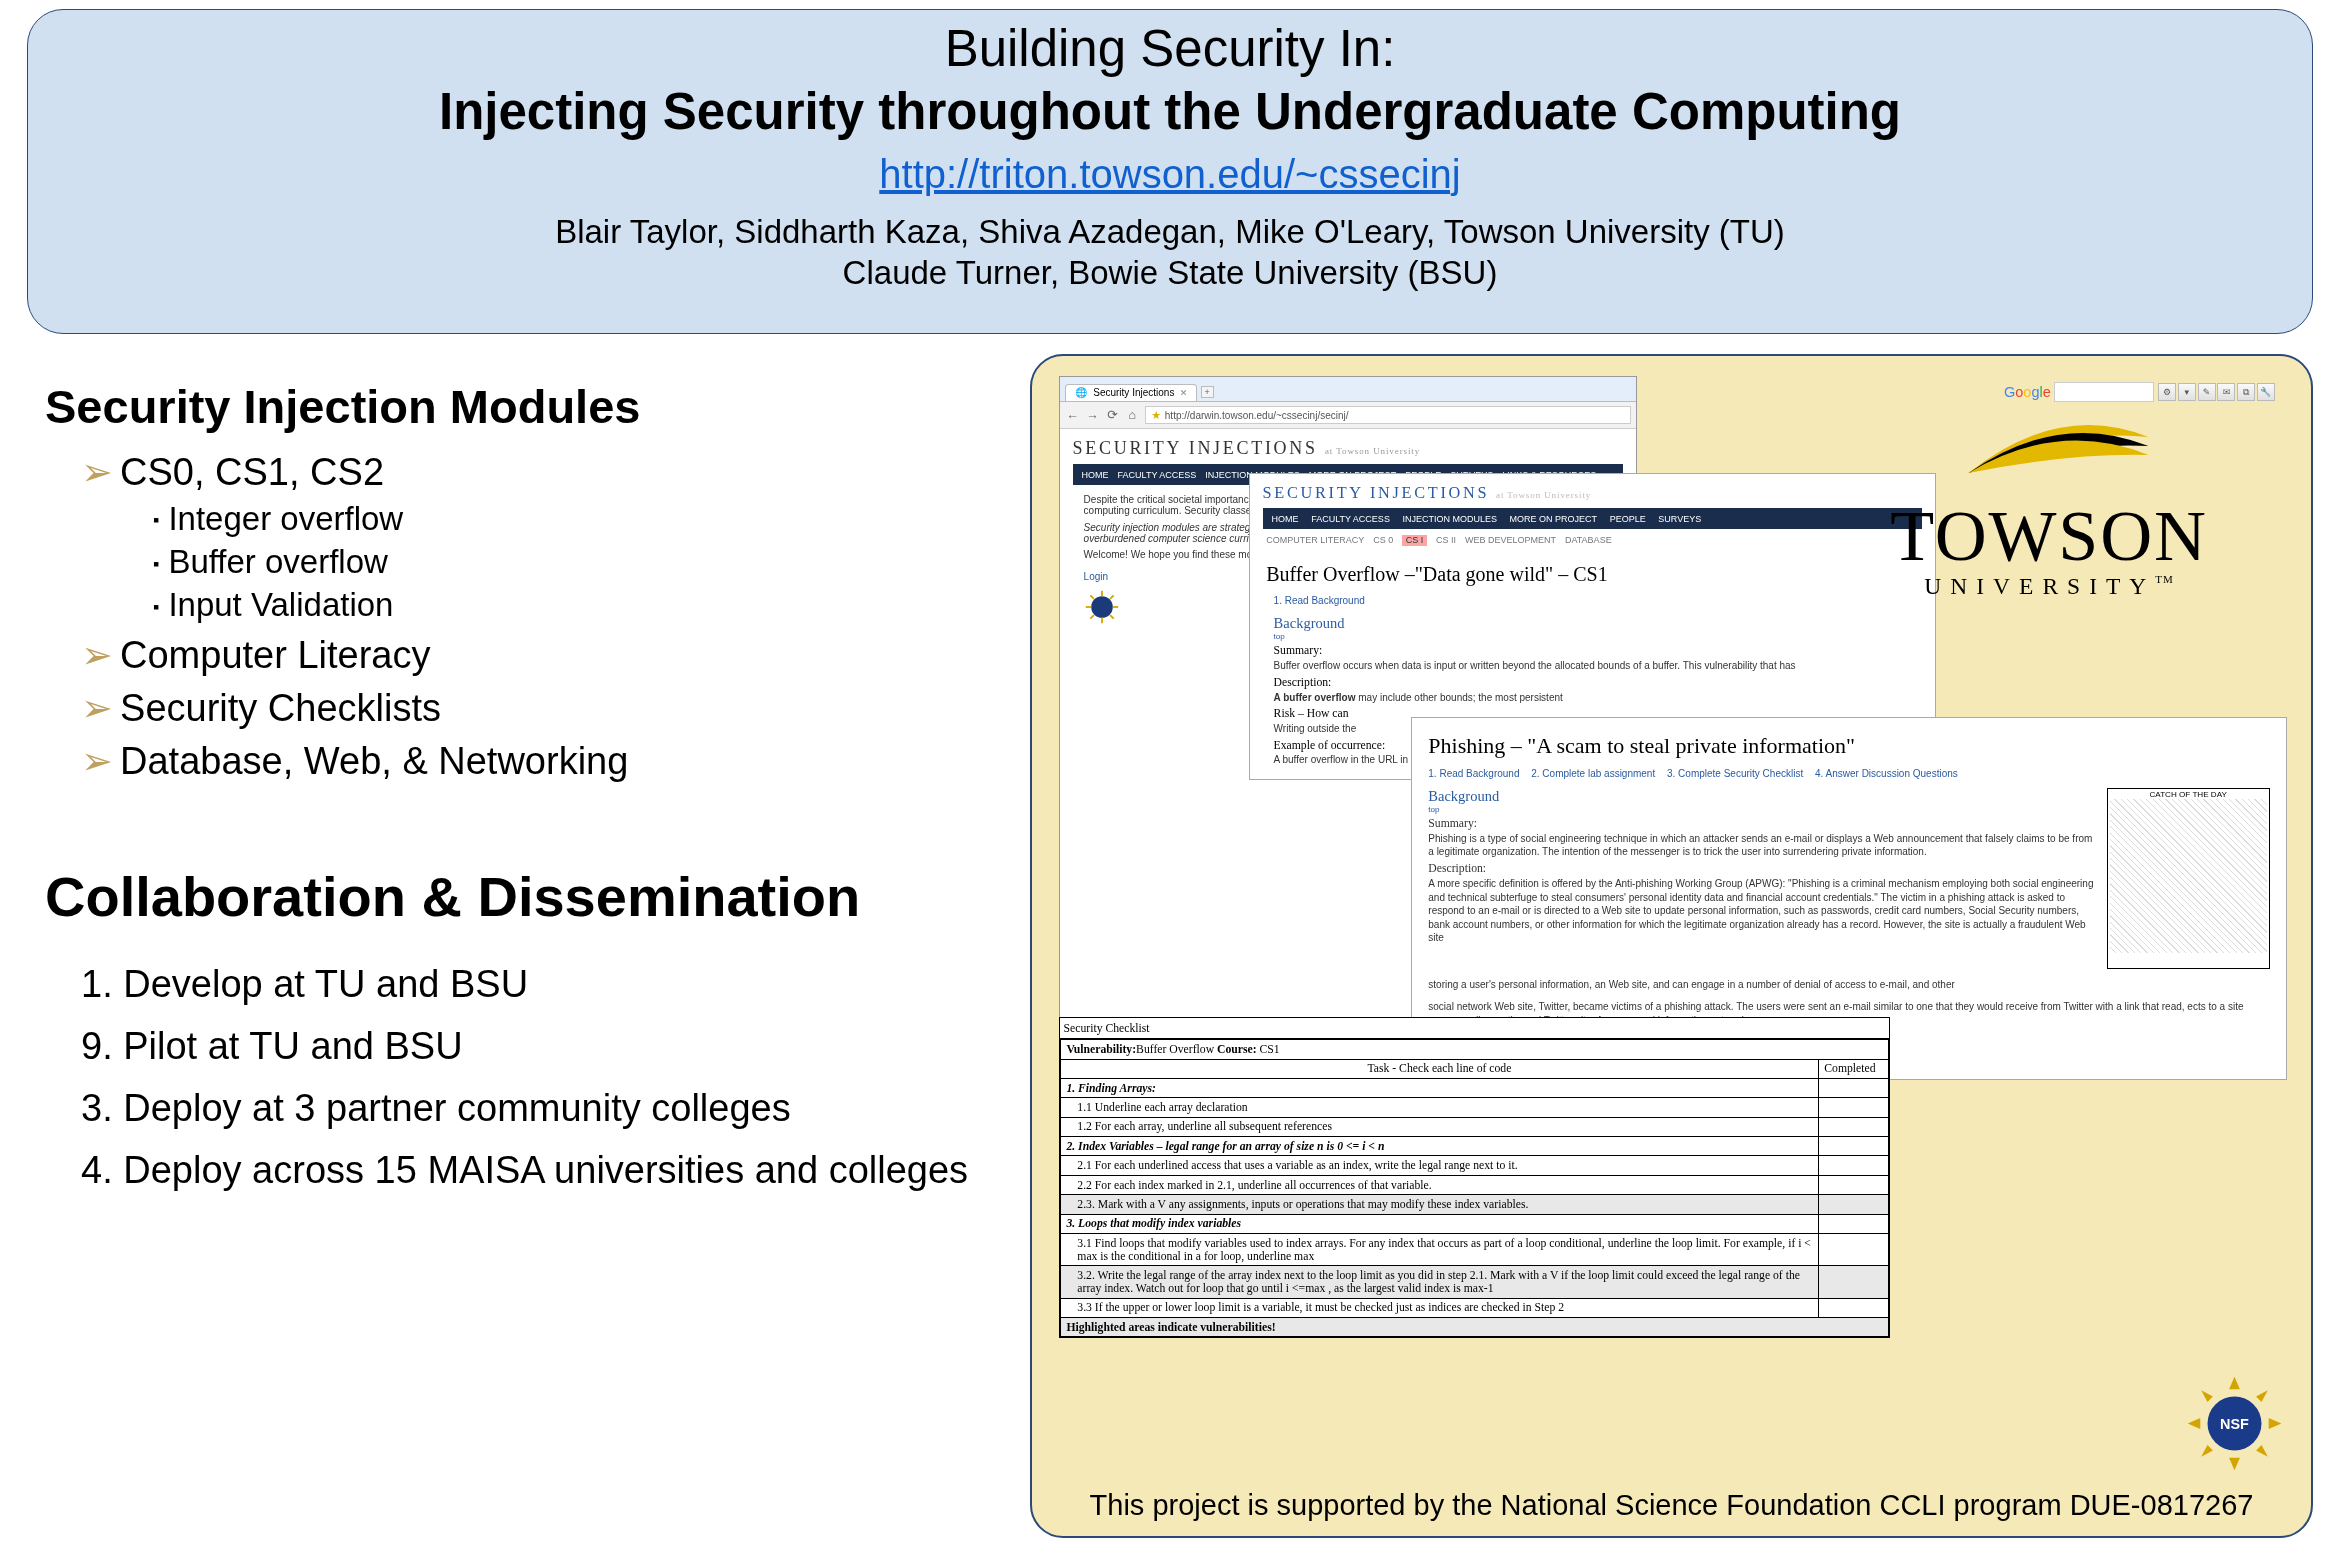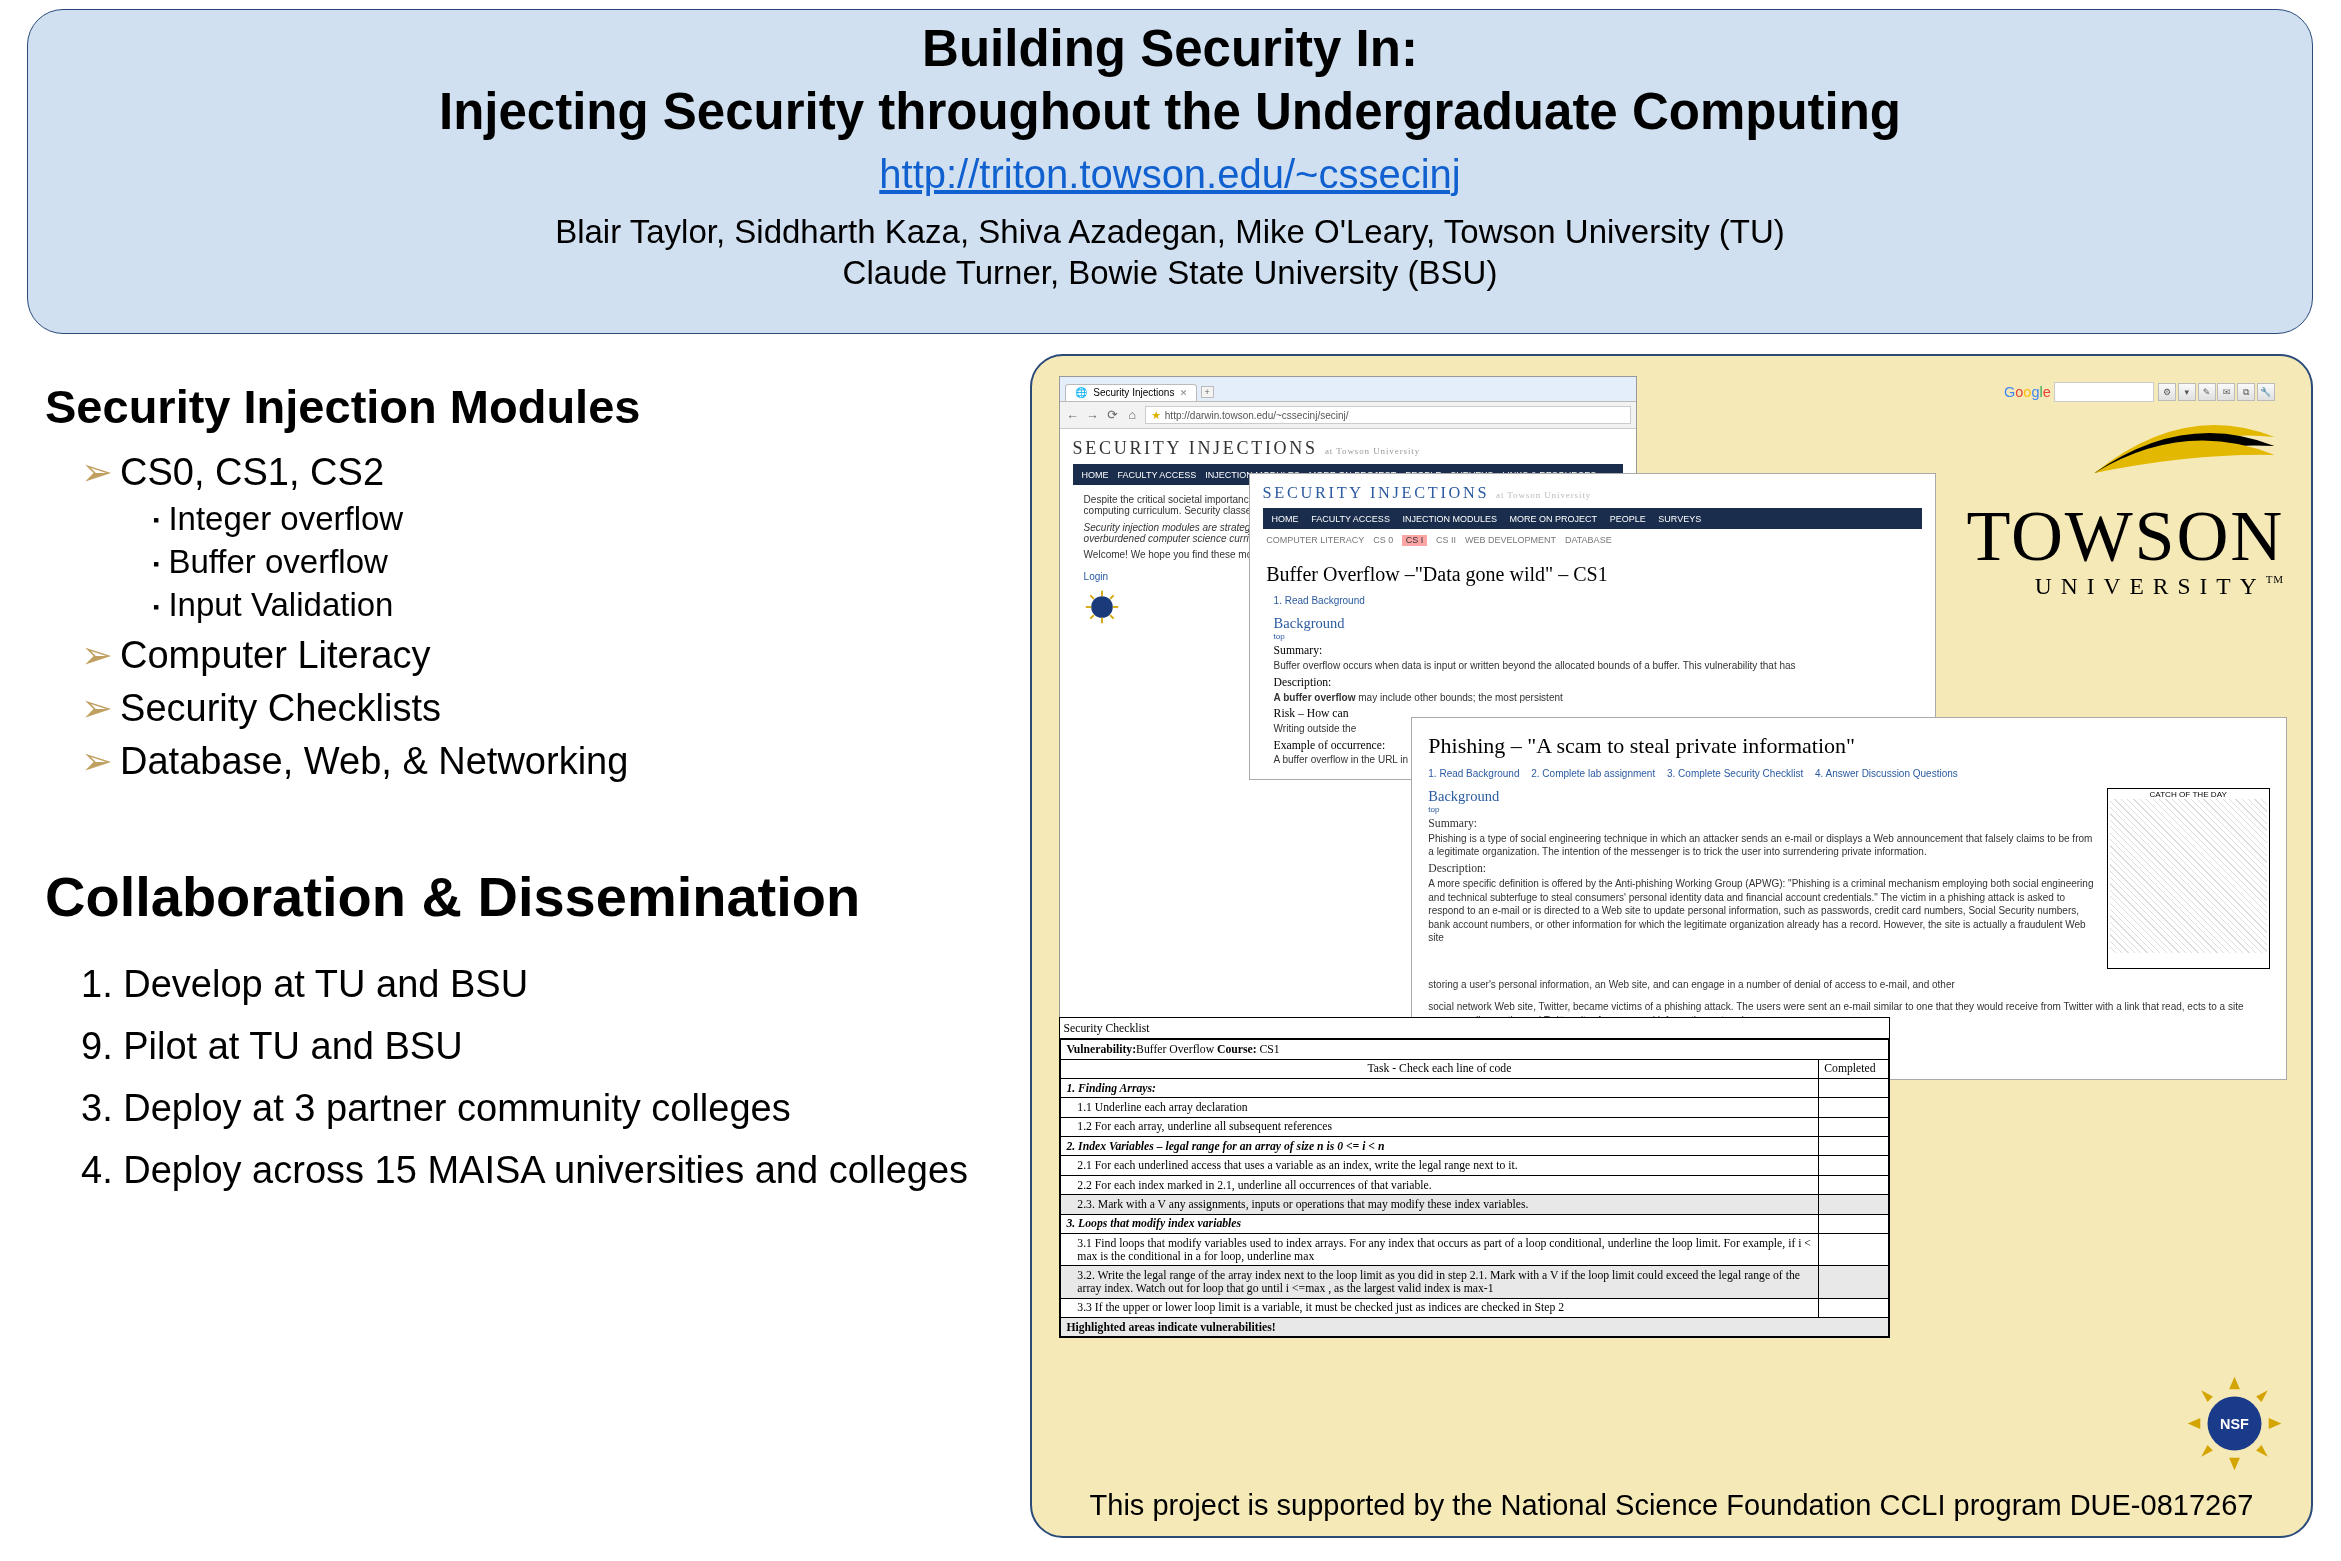--- a/index.html
+++ b/index.html
@@ -16,21 +16,21 @@
     left: 27px;
     top: 9px;
     width: 2286px;
     height: 325px;
     border: 1.8px solid #2a4a7a;
     border-radius: 36px;
     background: #d0e0f0;
     text-align: center;
     padding-top: 9px;
   }
-  .title-line1 { font-size: 51px; font-weight: bold; }
+  .title-line1 { font-size: 51px; font-weight: normal; }
   .title-line2 { font-size: 51px; font-weight: bold; margin-top: 3.6px; }
   .url-link {
     display: inline-block;
     margin-top: 11px;
     font-size: 40px;
     color: #1060d0;
     text-decoration: underline;
   }
   .authors1 { margin-top: 16.3px; font-size: 33px; }
   .authors2 { margin-top: 3.6px; font-size: 33px; }
@@ -156,21 +156,21 @@
   .cl-sub { padding-left:16.3px !important;}
   .cl-foot { font-weight:bold; background:#e8e8e8;}
   .greyed td { background:#e8e8e8;}
 
   
   .towson-logo {
     position:absolute;
     right:27px; top:36px;
     width:470px;
     font-family: Georgia, "Times New Roman", serif;
-    text-align:right;
+    text-align:center;
     color:#000;
   }
   .swoosh { width:199px; height:99px; margin-left:18px;}
   .tw-big { font-size:72px; letter-spacing:1.8px; font-weight:500;}
   .tw-sub { font-size:23.5px; letter-spacing:9px; margin-top:-5.4px;}
   .tw-sub .tm { font-size:11px; letter-spacing:0.9px; vertical-align:top;}
 
   
   .google-bar { position:absolute; right:36px; top:20px; width:271px; height:31px; display:flex; align-items:center; gap:3.6px; font-family:Arial,sans-serif;}
   .google-txt { font-size:14.5px;}

